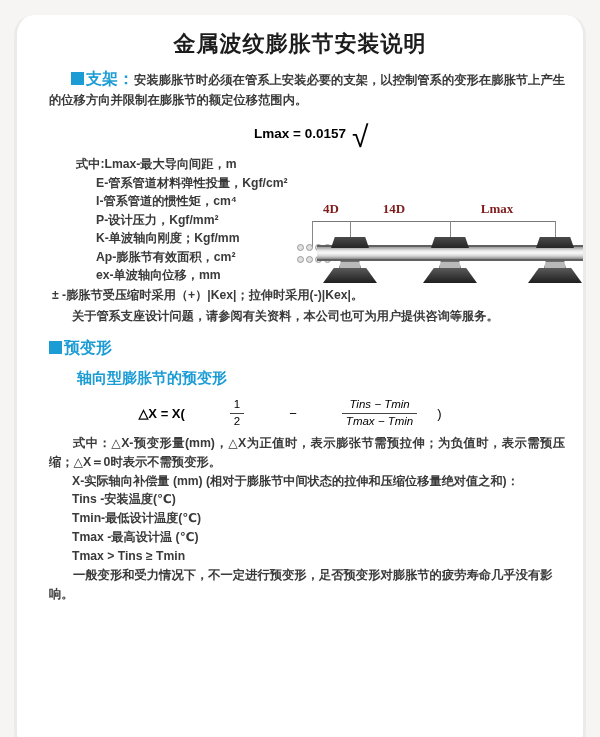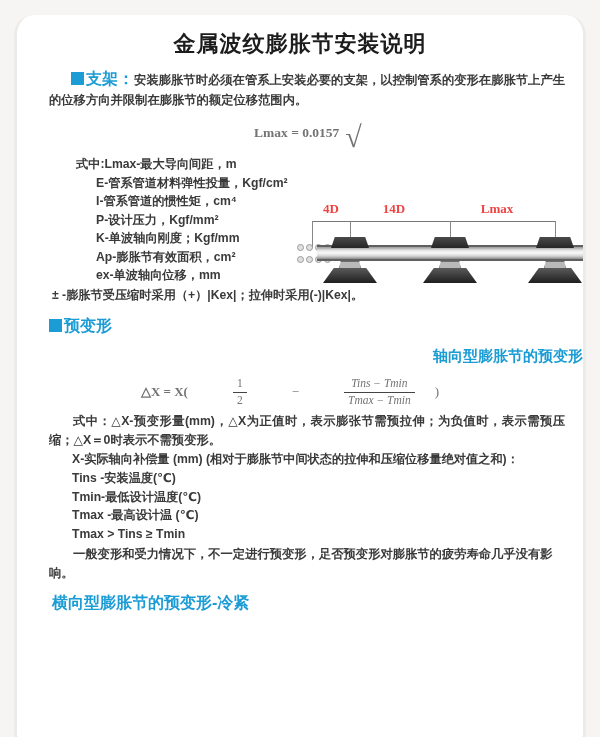--- a/index.html
+++ b/index.html
@@ -14,25 +14,25 @@
     letter-spacing:1px;
   }
   .para{
     margin:10px 18px 0 32px;font-size:12.3px;font-weight:600;line-height:20px;
     text-align:justify;color:#3a3a3a;
   }
   .para.indent{text-indent:24px;}
   .sec-head-inline{color:#1b9cd5;font-size:16px;font-weight:bold;}
   .sq{display:inline-block;width:13px;height:13px;background:#1b9cd5;vertical-align:-1px;margin-right:2px;}
   .sec-head{margin:12px 18px 0 32px;font-size:16px;font-weight:bold;color:#1b9cd5;}
-  .sub-head{margin:10px 0 0 60px;font-size:15px;font-weight:bold;color:#1b9cd5;text-align:right;}
+  .sub-head{margin:10px 0 0 60px;font-size:15px;font-weight:bold;color:#1b9cd5;}
   .sub-head2{margin:10px 0 0 35px;font-size:16px;font-weight:bold;color:#1b9cd5;}
 
   
-  .formula{font-family:Liberation Serif, serif;color:#737373;}
+  .formula{font-family:Liberation Sans, sans-serif;color:#000000;}
   .f1{margin:6px 0 0 237px;font-size:14px;display:flex;align-items:center;height:34px;}
   .f-lhs{font-weight:bold;font-size:13.5px;}
   .radical{display:inline-flex;align-items:center;margin-left:6px;}
   .rad-sign{font-size:30px;line-height:26px;font-weight:400;margin-right:-3px;transform:translateY(4px);}
   .radicand{border-top:1.5px solid #333;padding:2px 6px 0 5px;}
   .frac{display:inline-block;vertical-align:middle;text-align:center;font-size:11.5px;line-height:1.2;font-style:italic;}
   .frac .num{display:block;border-bottom:1px solid #444;padding:0 4px 1px 4px;}
   .frac .den{display:block;padding:1px 4px 0 4px;}
   .f2{margin:10px 20px 0 0;text-align:center;font-size:13px;height:32px;display:flex;justify-content:center;align-items:center;gap:20px;}
   .f2 .fb{font-weight:bold;}
@@ -45,21 +45,21 @@
   .pm-note{margin:1px 0 0 35px;font-size:12.2px;font-weight:600;line-height:18.5px;}
   .consult{margin:3px 0 0 55px;font-size:12.2px;font-weight:600;line-height:18.5px;}
 
   .items{font-size:12.2px;font-weight:600;line-height:18.8px;}
   .items div{margin-left:55px;}
   .note-line{margin:1px 18px 0 32px;text-indent:24px;font-size:12.3px;font-weight:600;line-height:19px;}
 
   
   .diagram{position:absolute;left:280px;top:186px;width:314px;height:92px;}
   .dim-label{position:absolute;top:0;font-family:"Liberation Serif","DejaVu Serif",serif;
-    font-weight:bold;font-size:13px;color:#ef4444;text-align:center;}
+    font-weight:bold;font-size:13px;color:#7f1d1d;text-align:center;}
   .dim-line{position:absolute;top:20px;left:15px;width:243px;height:0;border-top:1px solid #777;}
   .tick{position:absolute;top:20px;width:0;height:27px;border-left:1px solid #888;}
   .pipe{position:absolute;top:44px;left:20px;width:292px;height:12px;
     background:linear-gradient(to bottom,#9a9a9a,#e8e8e8 30%,#f8f8f8 50%,#d5d5d5 75%,#8a8a8a);
     border-top:2px solid #606060;border-bottom:2px solid #606060;z-index:2;}
   .bellows{position:absolute;left:0;z-index:1;display:flex;gap:2px;}
   .bellows span{width:5px;height:5px;border:1px solid #9a9a9a;border-radius:50%;background:#e0e0e0;display:inline-block;}
   .b-top{top:43px;}
   .b-bot{top:55px;}
   .support{position:absolute;top:36px;width:64px;height:48px;z-index:3;}
@@ -90,20 +90,21 @@
   <div class="defs">
     <div>式中:Lmax-最大导向间距，m</div>
     <div>E-管系管道材料弹性投量，Kgf/cm²</div>
     <div>I-管系管道的惯性矩，cm⁴</div>
     <div>P-设计压力，Kgf/mm²</div>
     <div>K-单波轴向刚度；Kgf/mm</div>
     <div>Ap-膨胀节有效面积，cm²</div>
     <div>ex-单波轴向位移，mm</div>
   </div>
   <div class="pm-note">± -膨胀节受压缩时采用（+）|Kex|；拉伸时采用(-)|Kex|。</div>
+  <div class="consult">关于管系支座设计问题，请参阅有关资料，本公司也可为用户提供咨询等服务。</div>
 
   <div class="diagram">
     <span class="dim-label" style="left:14px;width:40px;">4D</span>
     <span class="dim-label" style="left:77px;width:40px;">14D</span>
     <span class="dim-label" style="left:175px;width:50px;">Lmax</span>
     <div class="dim-line"></div>
     <div class="tick" style="left:15px;"></div>
     <div class="tick" style="left:53px;"></div>
     <div class="tick" style="left:153px;"></div>
     <div class="tick" style="left:258px;"></div>
@@ -162,15 +163,14 @@
 
   <div class="items">
     <div>X-实际轴向补偿量 (mm) (相对于膨胀节中间状态的拉伸和压缩位移量绝对值之和)：</div>
     <div>Tins -安装温度(℃)</div>
     <div>Tmin-最低设计温度(℃)</div>
     <div>Tmax -最高设计温 (℃)</div>
     <div>Tmax &gt; Tins ≥ Tmin</div>
   </div>
   <div class="note-line">一般变形和受力情况下，不一定进行预变形，足否预变形对膨胀节的疲劳寿命几乎没有影响。</div>
 
-  <div class="sub-head2">横向型膨胀节的预变形-冷紧</div>
 
 </div>
 
 </body></html>

